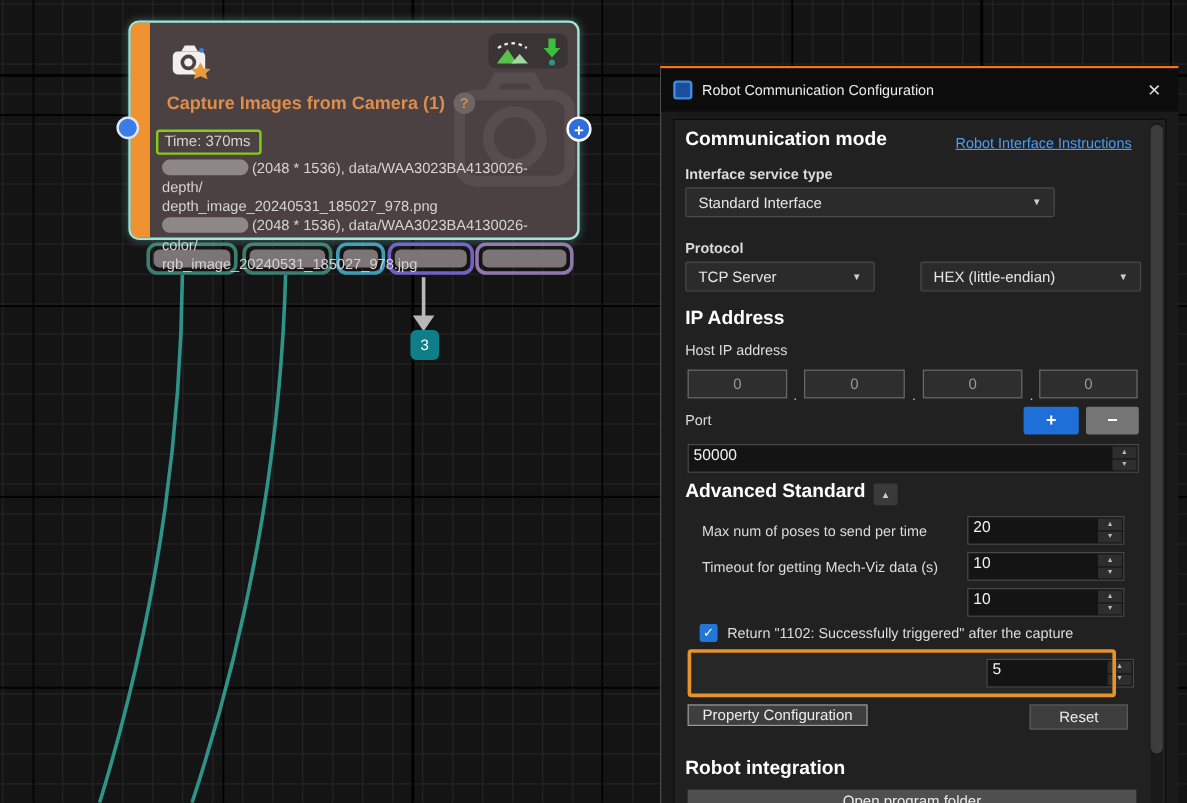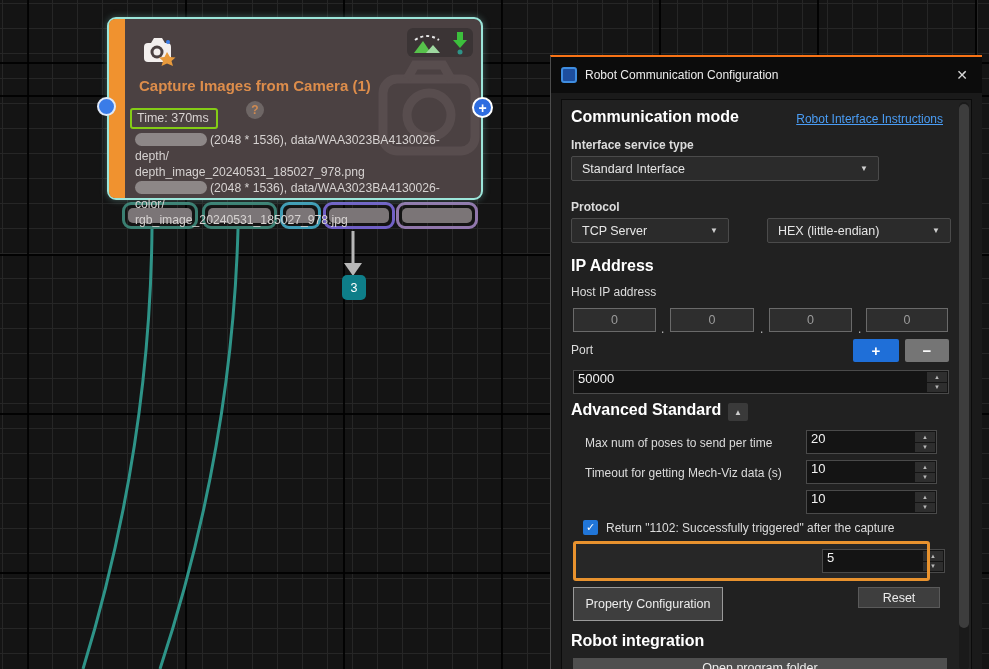--- a/index.html
+++ b/index.html
@@ -20,21 +20,21 @@
   .node { position:absolute; left:107px; top:17px; width:376px; height:183px;
     background:#4b4142; border:2px solid #9ce6da; border-radius:9px;
     box-shadow:0 0 7px rgba(150,230,220,.35); }
   .node-accent { position:absolute; left:0; top:0; bottom:0; width:16px;
     background:#f0922f; border-radius:6px 0 0 6px; }
   .node-cam-icon { position:absolute; left:33px; top:16px; }
   .node-hdr-icons { position:absolute; left:298px; top:9px; width:66px; height:29px;
     background:#3b3435; border-radius:6px; display:flex; align-items:center;
     justify-content:space-around; }
   .node-title-row { position:absolute; left:30px; top:58px; display:flex;
-    align-items:center; gap:7px;flex-direction:column; }
+    align-items:center; gap:7px; }
   .node-title { color:#dd8d4b; font-weight:bold; font-size:15px; }
   .help-badge { width:18px; height:18px; border-radius:50%; background:#6e6665;
     color:#cf8a52; font-size:12px; font-weight:bold; display:flex;
     align-items:center; justify-content:center; }
   .time-box { position:absolute; left:21px; top:89px; border:2px solid #84cc16;
     border-radius:3px; padding:1px 7px 2px 5px; color:#d8d2d1; font-size:12.5px; }
   .node-lines { position:absolute; left:26px; top:113px; width:330px;
     color:#d6d2d1; font-size:12.2px; line-height:16px; }
   .pill { display:inline-block; width:72px; height:13px; background:#8d8787;
     border-radius:7px; vertical-align:-2px; margin-right:3px; }
@@ -284,21 +284,21 @@
     <div class="hl-rowbg"></div>
     <div class="spinbox" style="left:260px; top:449px; width:123px;">
       <span>5</span>
       <span class="spinner">
           <span>▲</span>
           <span>▼</span>
         </span>
     </div>
     <div class="hl-border" style="border-color: rgb(232, 146, 46);"></div>
 
-    <div class="g-btn" style="left:11px; top:487px; width:150px; height:34px; border:1px solid #9a9a9a;">Property Configuration</div>
+    <div class="g-btn" style="left:11px; top:487px; width:150px; height:18px; border:1px solid #9a9a9a;">Property Configuration</div>
     <div class="g-btn" style="left:296px; top:487px; width:82px; height:21px; border:1px solid #5a5a5a;">Reset</div>
 
     <div class="h1" style="left:9px; top:532px;">Robot integration</div>
     <div class="g-btn" style="left:11px; top:558px; width:374px; height:19px; background:#4f4f4f;">Open program folder</div>
 
     <div class="scrolltrack"></div>
     <div class="scrollhandle"></div>
   </div>
 
   <div class="foot-btn" style="left:207px; width:104px; background:#3d3d3d;">Back</div>

